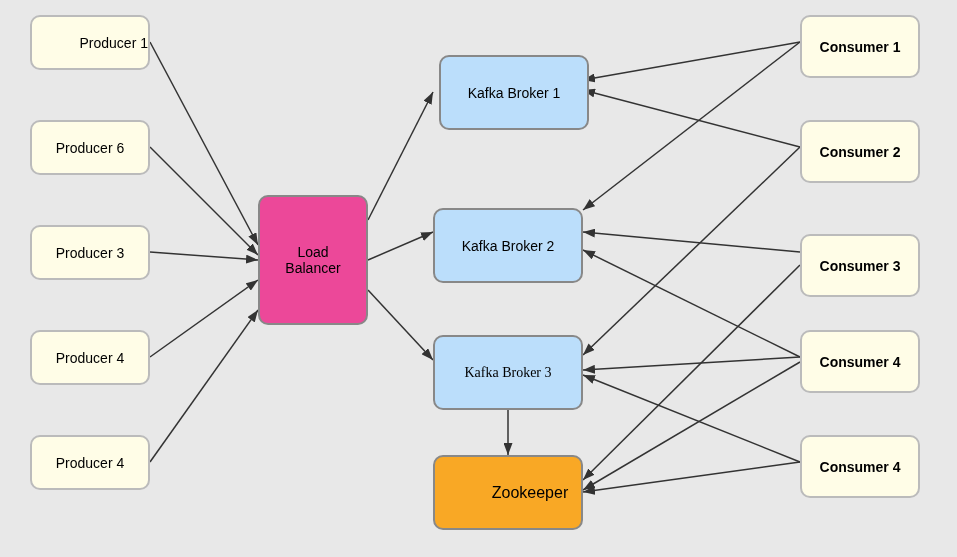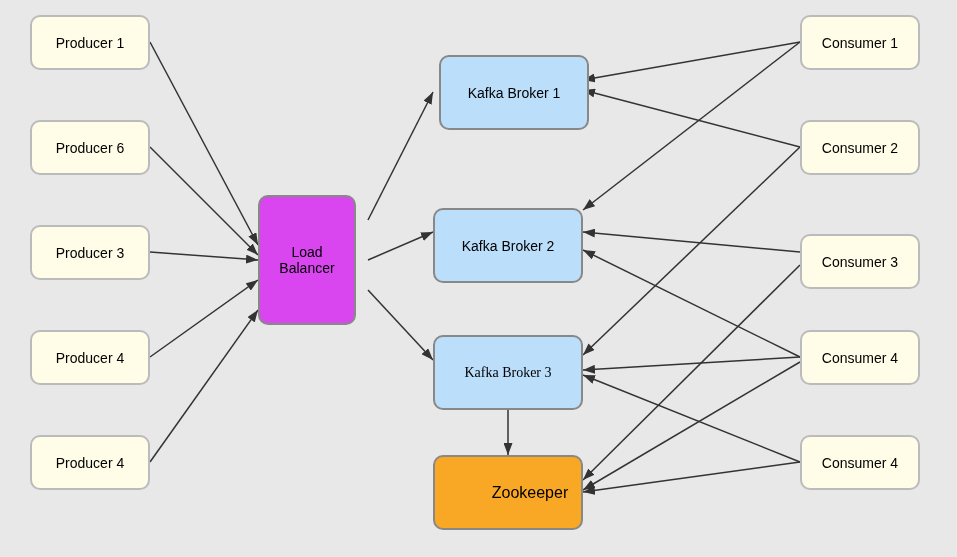--- a/index.html
+++ b/index.html
@@ -33,30 +33,31 @@
       width: 120px;
       height: 55px;
     }
     .node-broker {
       background: #bbdefb;
       border-color: #888;
       width: 150px;
       height: 75px;
     }
     .node-loadbalancer {
-      background: #d946ef;
+      background: #ec4899;
       border-color: #888;
-      width: 98px;
+      width: 110px;
       height: 130px;
     }
     .node-consumer {
       background: #fffde7;
       border-color: #bbb;
       width: 120px;
-      height: 55px;
+      height: 63px;
+      font-weight: bold;
     }
     .node-zookeeper {
       background: #f9a825;
       border-color: #888;
       width: 150px;
       height: 75px;
       font-size: 16px;
       padding-left: 44px;
     }
     svg.arrows {
@@ -114,21 +115,21 @@
 
     <line x1="508" y1="410" x2="508" y2="455" stroke="#333" stroke-width="1.5" marker-end="url(#arrowhead)"></line>
 
     <line x1="800" y1="265" x2="583" y2="480" stroke="#333" stroke-width="1.5" marker-end="url(#arrowhead)"></line>
 
     <line x1="800" y1="362" x2="583" y2="490" stroke="#333" stroke-width="1.5" marker-end="url(#arrowhead)"></line>
 
     <line x1="800" y1="462" x2="583" y2="492" stroke="#333" stroke-width="1.5" marker-end="url(#arrowhead)"></line>
   </svg>
 
-  <div class="node node-producer" style="left:30px; top:15px;">
+  <div class="node node-producer" style="left:30px; top:15px;justify-content:flex-end;">
     <span>Producer 1</span>
   </div>
   <div class="node node-producer" style="left:30px; top:120px;">
     <span>Producer 6</span>
   </div>
   <div class="node node-producer" style="left:30px; top:225px;">
     <span>Producer 3</span>
   </div>
   <div class="node node-producer" style="left:30px; top:330px;">
     <span>Producer 4</span>

